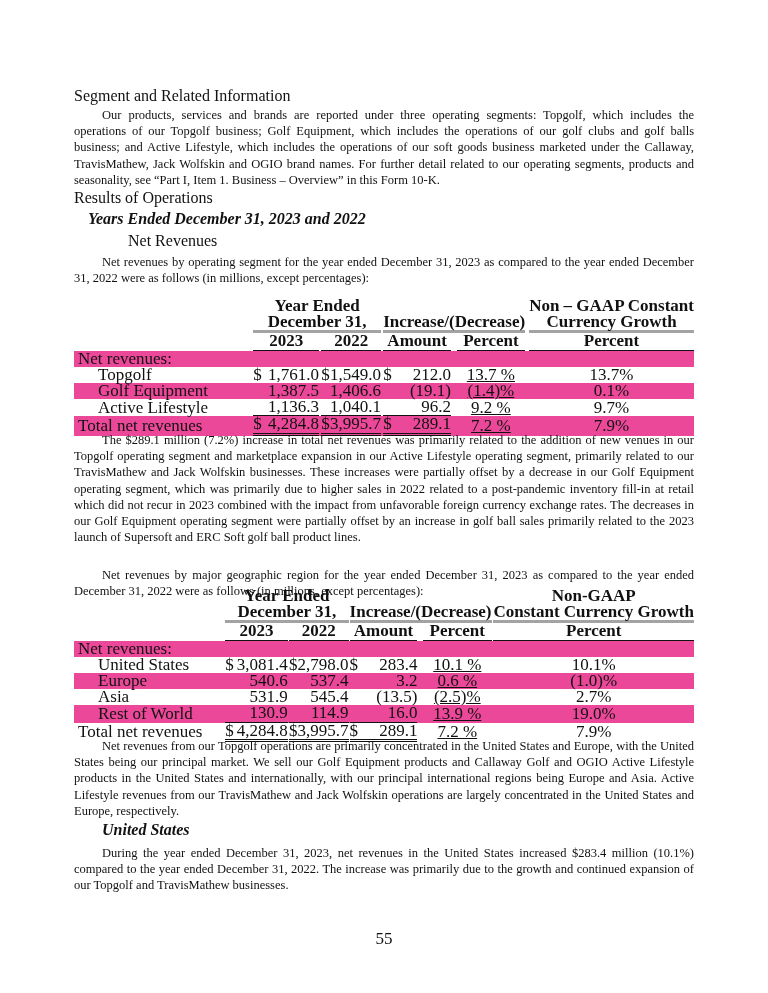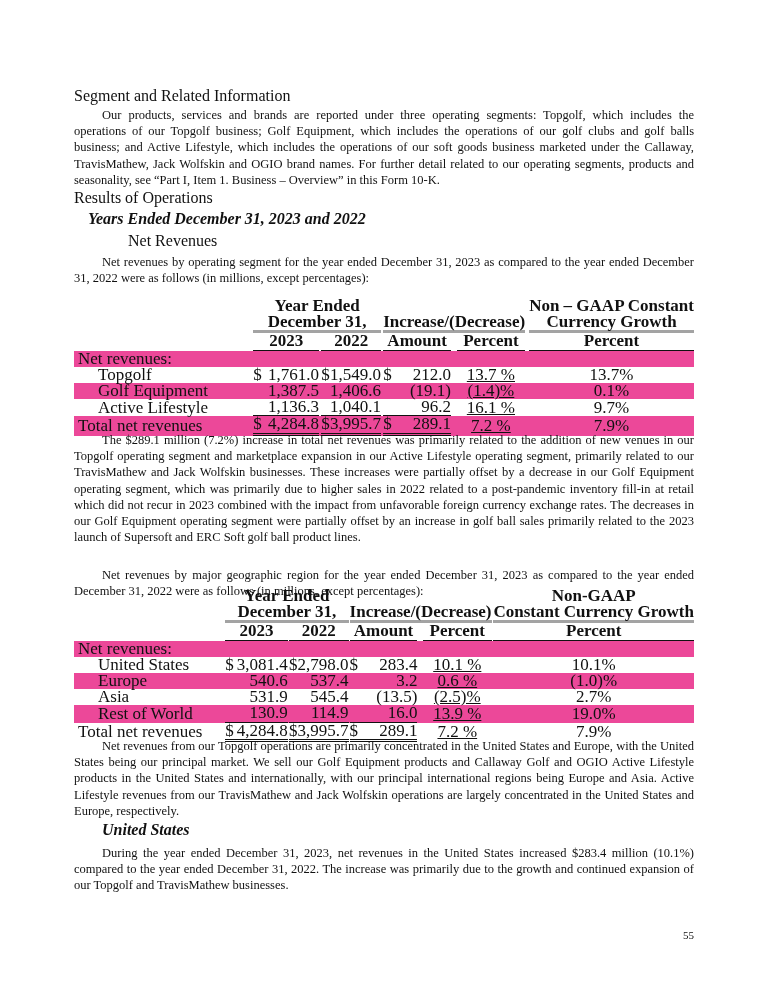--- a/index.html
+++ b/index.html
@@ -3,21 +3,21 @@
 <meta charset="utf-8">
 <style>
   html, body { margin: 0; padding: 0; background: #ffffff; }
   body { width: 768px; height: 993px; position: relative; overflow: hidden;
          font-family: "Liberation Serif", "DejaVu Serif", serif; color: #111; }
   .page { position: absolute; left: 74px; top: 0; width: 620px; }
   .h-bold { font-weight: normal; font-size: 16px; line-height: 16px; position: absolute; left: 0; }
   .h-italic { font-weight: bold; font-style: italic; font-size: 16px; line-height: 16px; position: absolute; }
   p.body { position: absolute; left: 0; width: 620px; margin: 0; font-size: 12.5px; line-height: 16.2px;
            text-align: justify; text-indent: 28px; }
-  .pagenum { position: absolute; left: 0; width: 620px; text-align: right; font-size: 11px; }
+  .pagenum { position: absolute; left: 0; width: 620px; text-align: center; font-size: 17px; }
 
   table.fin { position: absolute; left: 0; width: 620px; border-collapse: separate; border-spacing: 0;
               font-size: 17px; }
   table.fin td { padding: 0; height: 16.2px; line-height: 16.2px; white-space: nowrap; }
   table.fin tr.stripe td { background: #ec4899; }
   .hdr td { font-weight: bold; text-align: center; line-height: 12px; vertical-align: bottom; }
   .lbl { padding-left: 4px !important; }
   .ind { padding-left: 24px !important; }
   .num { text-align: center; text-decoration: underline; }
   .ctr { text-align: center; }
@@ -155,21 +155,21 @@
             </div>
           </td>
       <td></td>
       <td class="ul-top">
             <div class="money">
               <span></span>
               <span>96.2</span>
             </div>
           </td>
       <td></td>
-      <td class="num">16.1 %</td>
+      <td class="num">9.2 %</td>
       <td></td>
       <td class="ctr">9.7%</td>
     </tr>
     <tr class="stripe">
       <td class="lbl">Total net revenues</td>
       <td class="dbl">
             <div class="money">
               <span>$</span>
               <span>4,284.8</span>
             </div>

